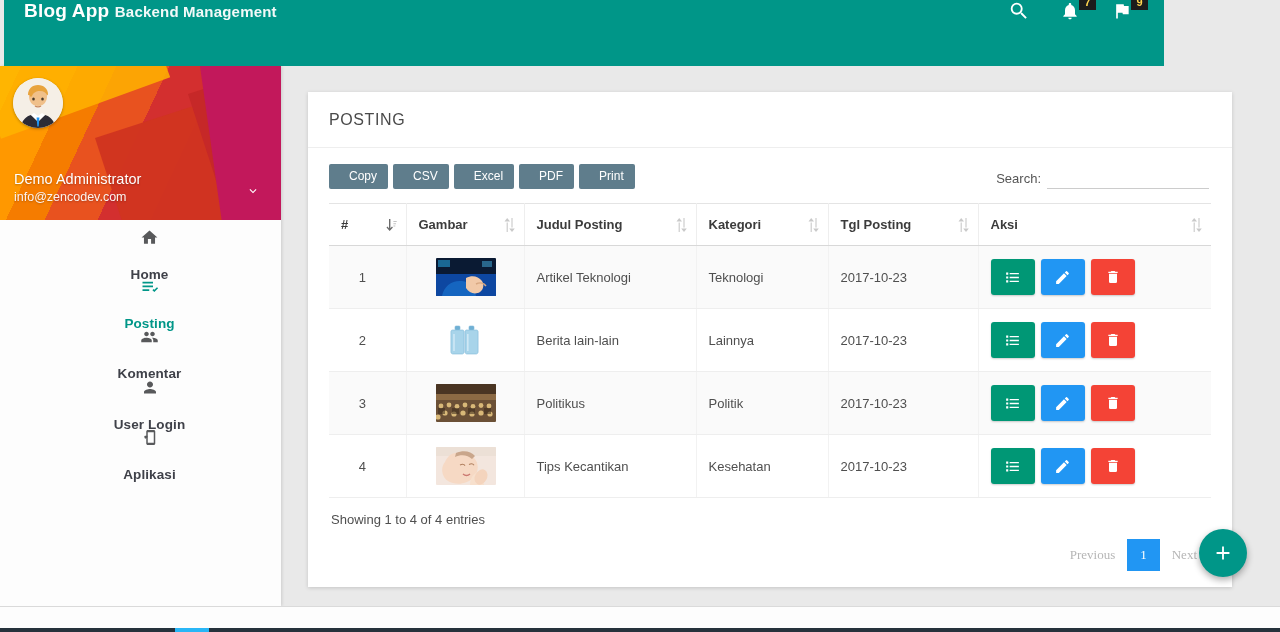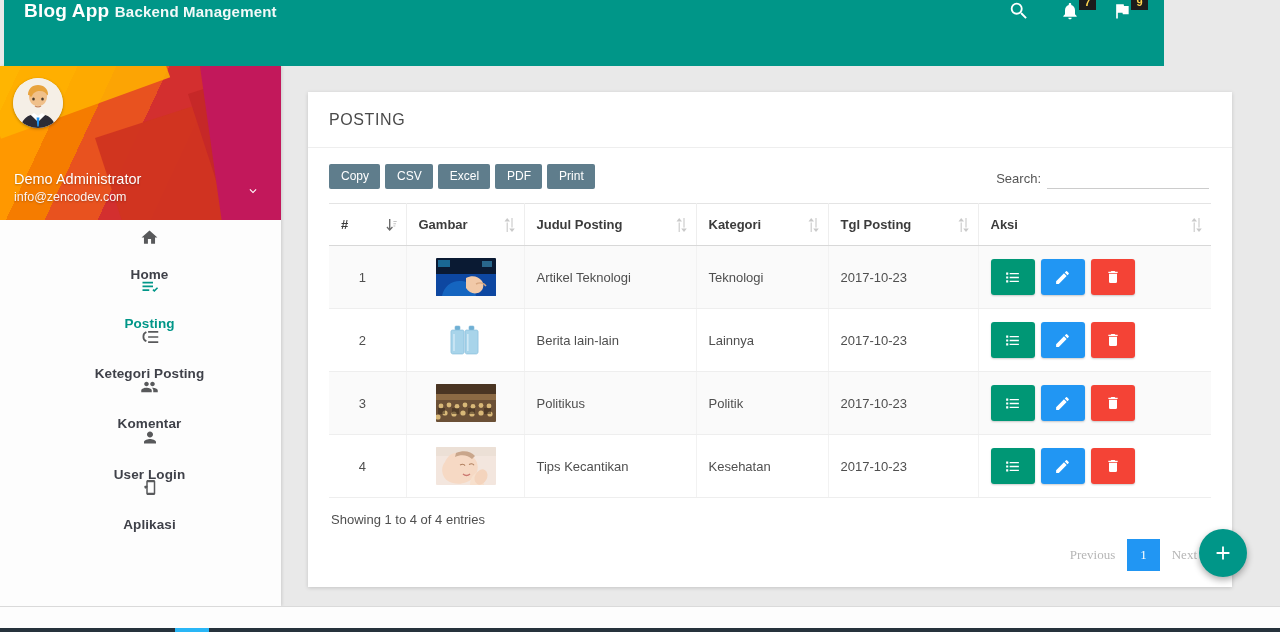--- a/index.html
+++ b/index.html
@@ -151,21 +151,21 @@
 
   .tools-row {
     display: flex; align-items: flex-end; justify-content: space-between;
     margin-bottom: 14px;
   }
   .btn-group { display: flex; gap: 5px; }
   .dt-btn {
     background: #5f7d8c; color: #fff;
     border: none; border-radius: 2px;
     font-size: 12px; font-family: inherit;
-    padding: 5px 11px 6px 12px; cursor: pointer;
+    padding: 5px 11px 6px 20px; cursor: pointer;
     line-height: 1.2;
   }
   .search-wrap {
     display: flex; align-items: center; gap: 6px;
     margin-right: 2px;
   }
   .search-label { font-size: 13px; color: #555; }
   .search-input {
     width: 162px; height: 22px;
     border: none; border-bottom: 1px solid #ccc;
@@ -347,29 +347,20 @@
     <div class="side-item active">
       <span class="sicon">
         <svg width="20" height="18" viewBox="0 0 24 24">
             <path d="M2 5h14v2.2H2zM2 10h14v2.2H2zM2 15h9v2.2H2z"></path>
             <path d="M15.2 16.2l2.6 2.6 5-5-1.5-1.5-3.5 3.5-1.1-1.1z"></path>
           </svg>
       </span>
       <span class="slabel">Posting</span>
     </div>
 
-    <div class="side-item">
-      <span class="sicon">
-        <svg width="20" height="18" viewBox="0 0 24 24">
-            <path d="M9.5 4H23v2.2H9.5zM9.5 10.9H23v2.2H9.5zM9.5 17.8H23V20H9.5z"></path>
-            <path d="M6.6 4.4A7.5 7.5 0 0 0 2 11.5 7.5 7.5 0 0 0 6.6 18.6l1.1-1.8a5.4 5.4 0 0 1-3.3-5.3 5.4 5.4 0 0 1 3.3-5.3z"></path>
-          </svg>
-      </span>
-      <span class="slabel">Ketegori Posting</span>
-    </div>
 
     <div class="side-item">
       <span class="sicon">
         <svg width="21" height="18" viewBox="0 0 24 24">
             <path d="M16 11c1.66 0 3-1.34 3-3s-1.34-3-3-3-3 1.34-3 3 1.34 3 3 3zm-8 0c1.66 0 3-1.34 3-3S9.66 5 8 5 5 6.34 5 8s1.34 3 3 3zm0 2c-2.33 0-7 1.17-7 3.5V19h14v-2.5C15 14.17 10.33 13 8 13zm8 0c-.29 0-.62.02-.97.05 1.16.84 1.97 1.97 1.97 3.45V19h6v-2.5c0-2.33-4.67-3.5-7-3.5z"></path>
           </svg>
       </span>
       <span class="slabel">Komentar</span>
     </div>
 

